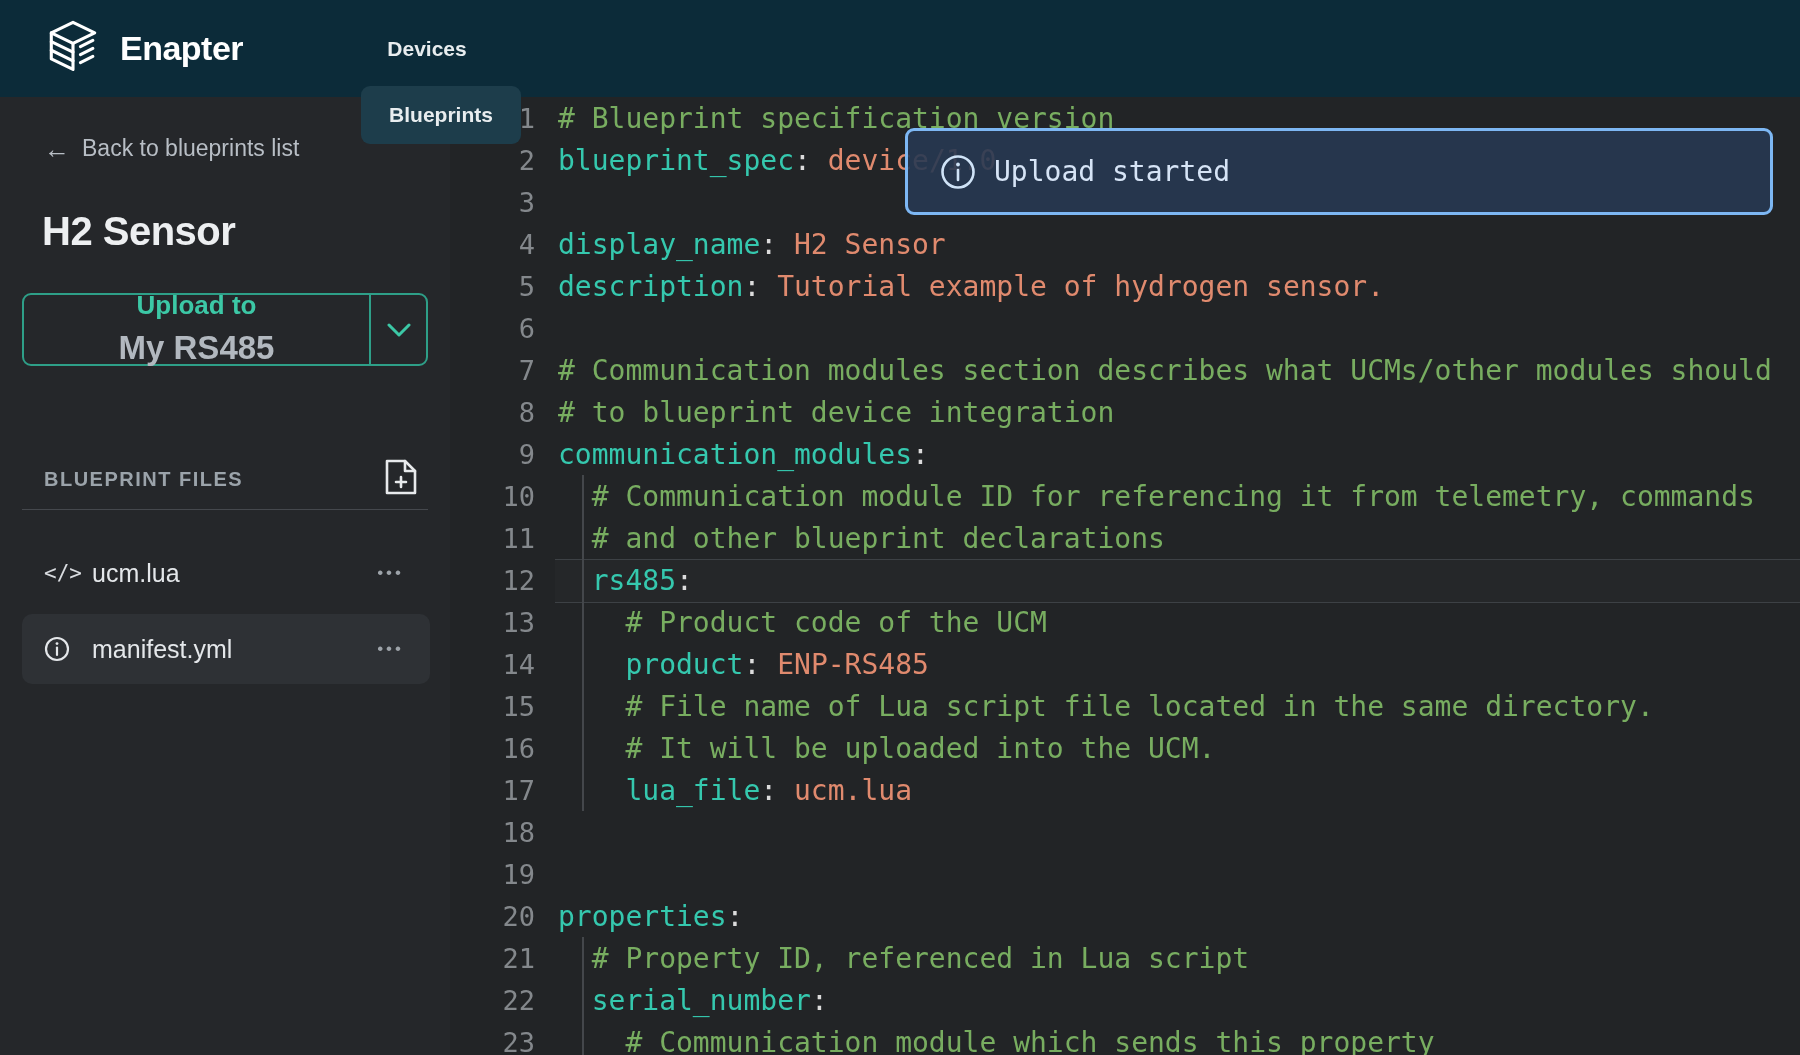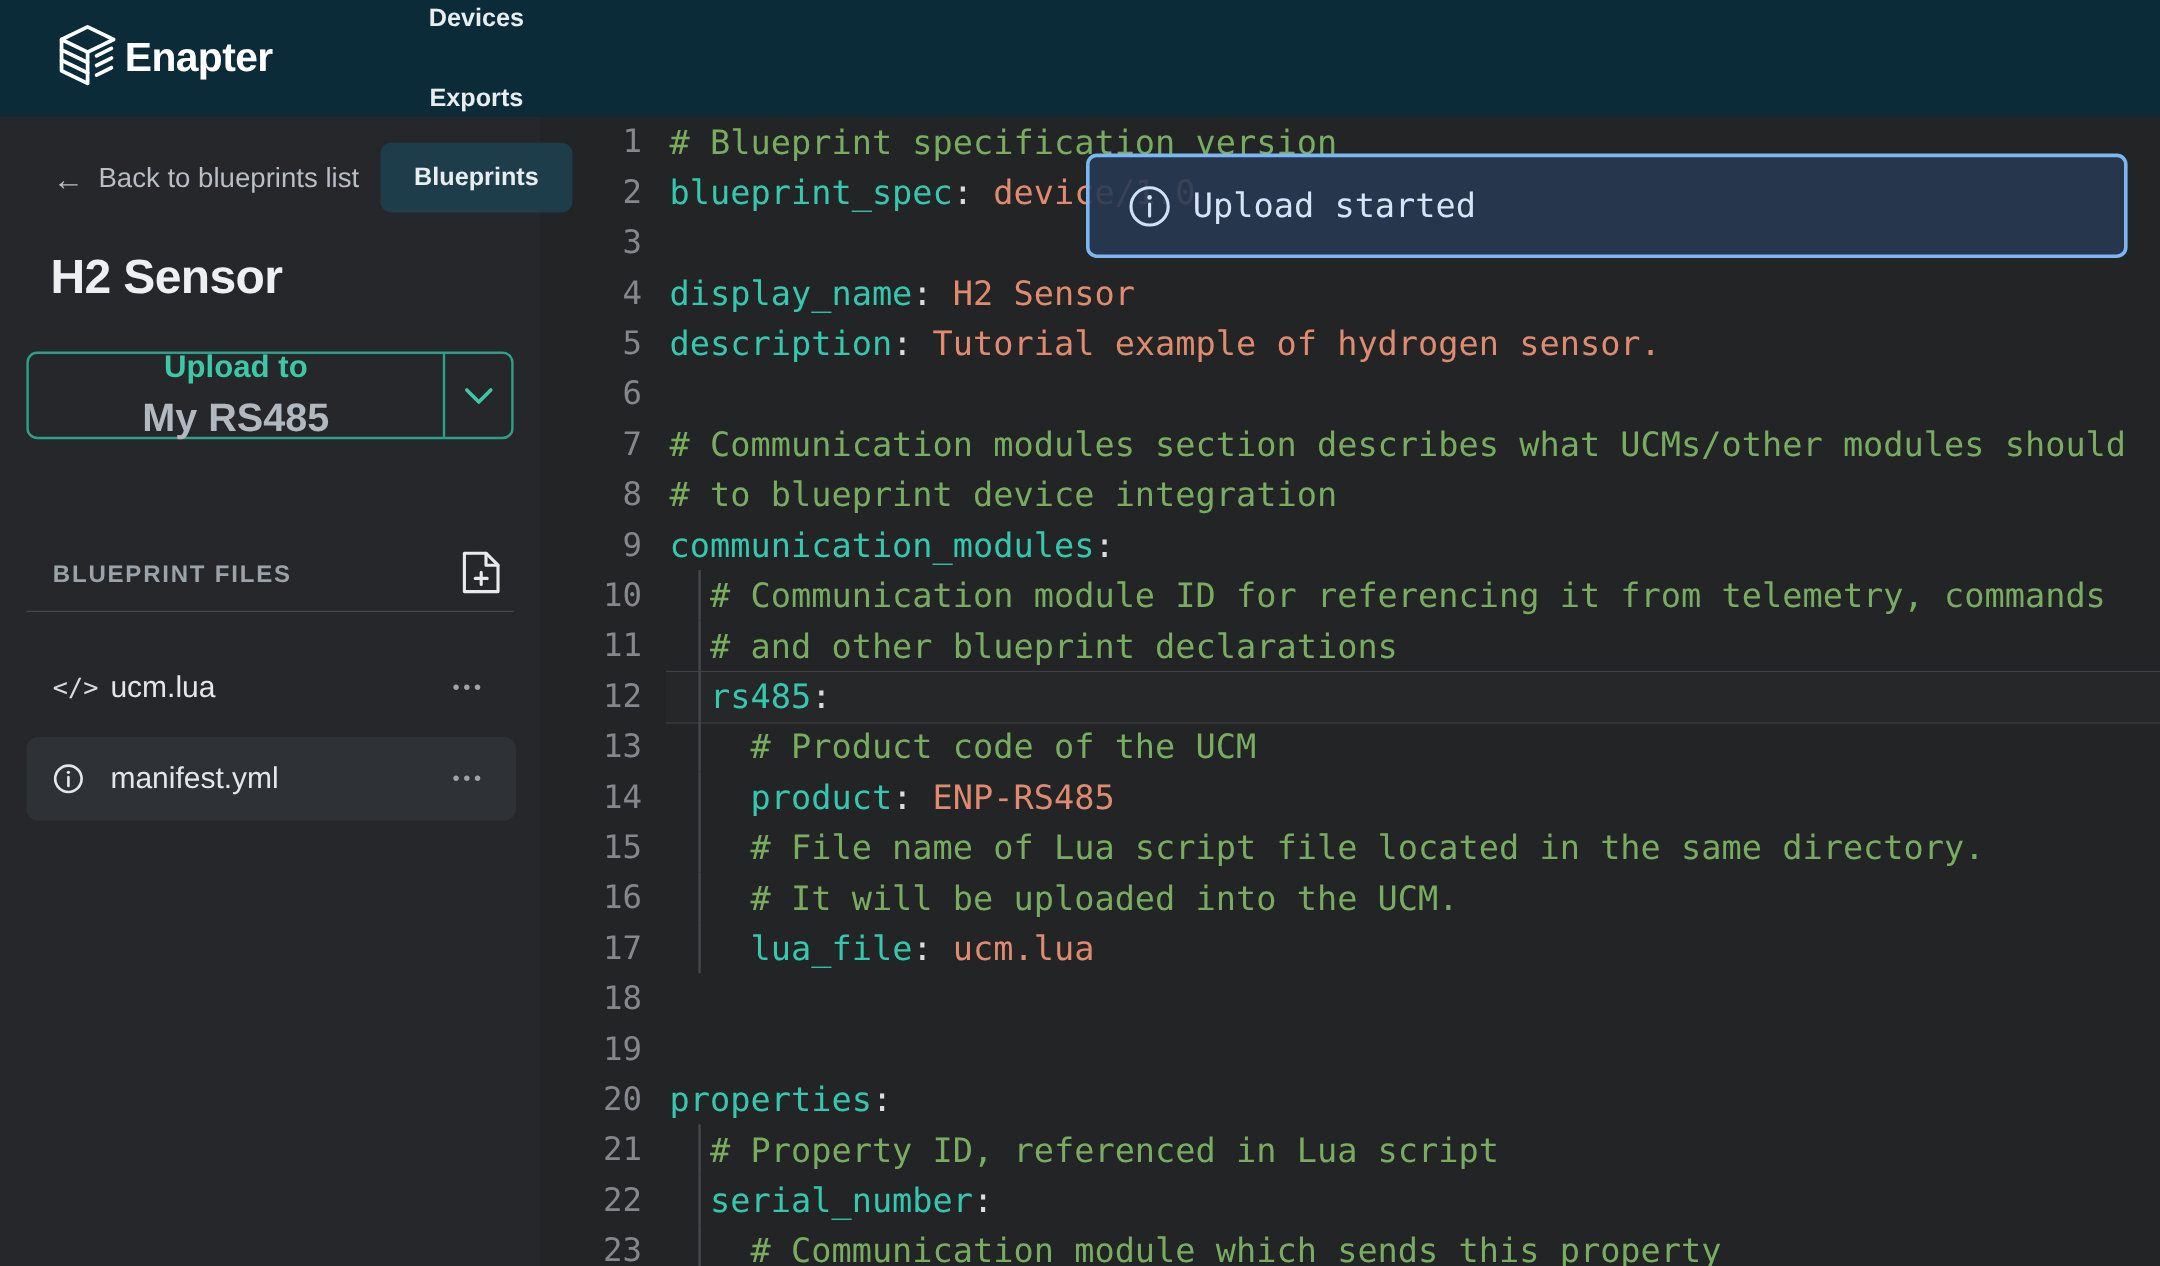--- a/index.html
+++ b/index.html
@@ -2,27 +2,27 @@
 <html><head>
 <meta charset="utf-8">
 <style>
   * { margin:0; padding:0; box-sizing:border-box; }
   html,body { width:1800px; height:1055px; overflow:hidden; background:#222426;
               font-family:"Liberation Sans", sans-serif; }
 
   
   .topnav { position:absolute; left:0; top:0; width:1800px; height:97px;
             background:#0c2b39; display:flex; align-items:center; z-index:5; }
-  .brand { display:flex; align-items:center; margin-left:42px; }
+  .brand { display:flex; align-items:center; gap:16px; margin-left:42px; }
   .brand svg { width:62px; height:62px; }
   .brand-name { color:#ffffff; font-size:34px; font-weight:700; letter-spacing:-0.5px; }
   .nav-items { display:flex; align-items:center; margin-left:90px; gap:8px;flex-direction:column; }
   .nav-item { color:#e8edef; font-size:21px; font-weight:600; padding:17px 28px;
               border-radius:9px; cursor:pointer; }
-  .nav-item.active { background:#1d3d4b; }
+  .nav-item.active { background:#1d3d4b;margin-left:28px; }
 
   
   .sidebar { position:absolute; left:0; top:97px; width:450px; height:958px;
              background:#25272a; z-index:2; }
   .back-link { position:absolute; left:44px; top:38px; color:#b8bec5; font-size:23px;
                display:flex; align-items:center; gap:12px; cursor:pointer; }
   .back-arrow { font-size:26px; line-height:1; }
   .bp-title { position:absolute; left:42px; top:112px; color:#edeff1; font-size:40px;
               font-weight:700; letter-spacing:-0.5px; }
   .upload-btn { position:absolute; left:22px; top:196px; width:406px; height:73px;
@@ -89,21 +89,20 @@
       <path d="M15 52 L50 69"></path>
       <path d="M62 46 L82 36"></path>
       <path d="M62 59 L82 49"></path>
       <path d="M62 72 L82 62"></path>
     </svg>
     <span class="brand-name">Enapter</span>
   </div>
   <nav class="nav-items">
     <span class="nav-item">Sites</span>
     <span class="nav-item">Devices</span>
-    <span class="nav-item">Exports</span>
     <span class="nav-item active">Blueprints</span>
   </nav>
 </header>
 
 <aside class="sidebar">
   <div class="back-link">
     <span class="back-arrow">←</span>
     <span>Back to blueprints list</span>
   </div>
 

